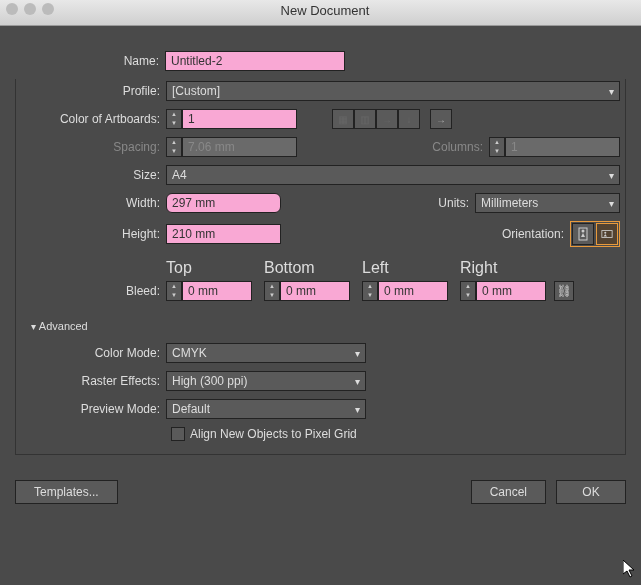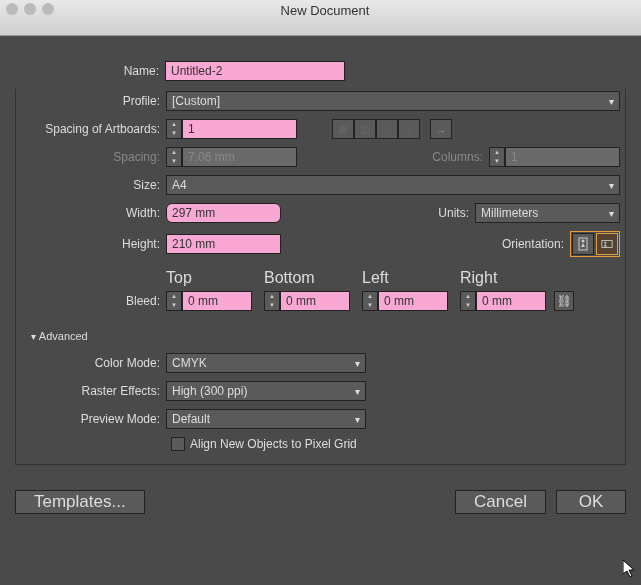--- a/index.html
+++ b/index.html
@@ -1,17 +1,17 @@
 <!DOCTYPE html>
 <html><head>
 <meta charset="utf-8">
 <style>
 * { box-sizing: border-box; margin: 0; padding: 0; }
 body { width: 641px; height: 585px; background: #4a4a4a; font-family: Arial, sans-serif; font-size: 12px; color: #ddd; overflow: hidden; }
-.titlebar { height: 36px; background: linear-gradient(#e8e8e8, #cfcfcf); border-bottom: 1px solid #999; text-align: center; line-height: 22px; color: #333; font-size: 13px; padding-left: 9px; }
+.titlebar { height: 26px; background: linear-gradient(#e8e8e8, #cfcfcf); border-bottom: 1px solid #999; text-align: center; line-height: 22px; color: #333; font-size: 13px; padding-left: 9px; }
 .window-buttons { position: absolute; left: 6px; top: 3px; display: flex; gap: 6px; }
 .wbtn { width: 12px; height: 12px; border-radius: 50%; background: #bbb; }
 .content { padding: 25px 15px 15px 15px; }
 .row { display: flex; align-items: center; margin-bottom: 8px; }
 .label { text-align: right; padding-right: 6px; white-space: nowrap; }
 .label.dim { color: #888; }
 input.text { background: #f9a8d4; border: 1px solid #222; color: #333; height: 20px; padding: 0 5px; font-size: 12px; }
 input.text.dim { background: #6a6a6a; color: #888; }
 .select { background: #5a5a5a; border: 1px solid #222; color: #ddd; height: 20px; display: flex; align-items: center; padding: 0 5px; position: relative; }
 .select::after { content: '▾'; position: absolute; right: 5px; font-size: 10px; }
@@ -20,21 +20,21 @@
 .fgroup { border: 1px solid #333; padding: 10px 5px 5px 5px; }
 .icon-btn { width: 22px; height: 20px; background: #5a5a5a; border: 1px solid #222; display: inline-flex; align-items: center; justify-content: center; font-size: 10px; color: #aaa; }
 .icon-btn.dim { color: #666; }
 .orient { width: 22px; height: 22px; background: #5a5a5a; border: 1px solid #222; display: inline-flex; align-items: center; justify-content: center; }
 .orient.sel { border: 1px solid #e89a3c; background: #524231; }
 .orient svg { width: 12px; height: 14px; }
 .disclosure { font-size: 11px; color: #ddd; cursor: default; }
 .disclosure::before { content: '▾ '; font-size: 10px; }
 .checkbox { width: 14px; height: 14px; background: #5a5a5a; border: 1px solid #222; display: inline-block; margin-right: 5px; vertical-align: middle; }
 .footer { display: flex; padding: 10px 15px; }
-.button { background: #5a5a5a; border: 1px solid #222; color: #ddd; height: 24px; padding: 0 18px; font-size: 17px; display: inline-flex; align-items: center; justify-content: center; min-width: 70px; }
+.button { background: #5a5a5a; border: 1px solid #222; color: #ddd; height: 24px; padding: 0 18px; font-size: 12px; display: inline-flex; align-items: center; justify-content: center; min-width: 70px; }
 .link-icon { width: 20px; height: 20px; background: #5a5a5a; border: 1px solid #222; display: inline-flex; align-items: center; justify-content: center; font-size: 12px; margin-left: 8px; }
 .bleed-col { display: flex; flex-direction: column; margin-right: 12px; }
 .bleed-col .hdr { font-size: 16px; margin-bottom: 4px; }
 .cursor { position: absolute; left: 623px; top: 560px; pointer-events: none; }
 </style>
 </head>
 <body>
 
 <div class="titlebar">
   <div class="window-buttons">
@@ -54,21 +54,21 @@
 
   <div class="fgroup" style="position:relative; padding-top:2px; border-top:none;">
     <div class="row">
       <div class="label" style="width:145px">Profile:</div>
       <div class="select" style="flex:1">
           <span>[Custom]</span>
         </div>
     </div>
 
     <div class="row">
-      <div class="label" style="width:145px">Spacing of Artboards:</div>
+      <div class="label" style="width:145px">Color of Artboards:</div>
       <div class="stepper">
           <span>▲</span>
           <span>▼</span>
         </div>
       <input class="text" style="width: 115px;" value="1">
       <div style="width:35px"></div>
       <div class="icon-btn dim">▦</div>
       <div class="icon-btn dim">▥</div>
       <div class="icon-btn dim">→</div>
       <div class="icon-btn dim">↓</div>

